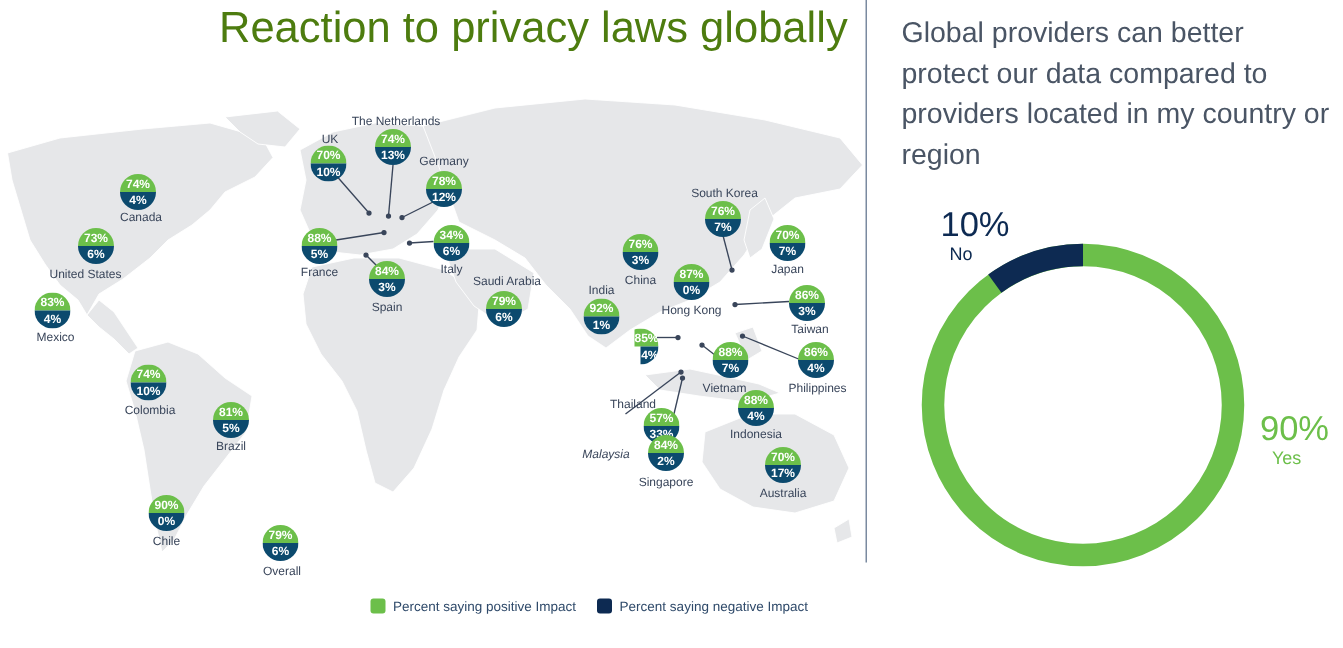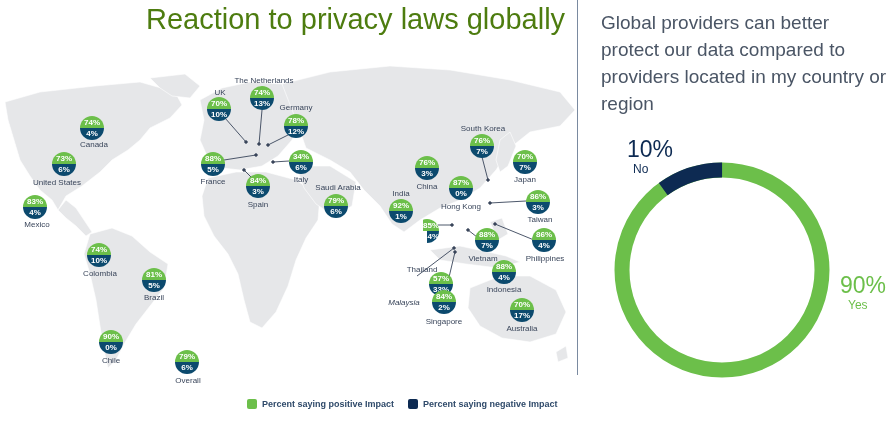--- a/index.html
+++ b/index.html
@@ -27,21 +27,21 @@
   .badge .neg {
     height: 12px; background: #0c4a6e; color: #ffffff;
     font-size: 8px; font-weight: bold; text-align: center; line-height: 11px;
   }
   .country-label {
     position: absolute; font-size: 8px; color: #39455a; white-space: nowrap;
     transform: translateX(-50%);
   }
 
   .legend { position: absolute; top: 399px; left: 247px; display: flex; align-items: center; gap: 14px; }
-  .legend-item { display: flex; align-items: center; gap: 5px; font-size: 9px; color: #2f4a6a; font-weight: bold; }
+  .legend-item { display: flex; align-items: center; gap: 5px; font-size: 9px; color: #2f4a6a; }
   .swatch { width: 10px; height: 10px; border-radius: 2px; }
 
   #right-title {
     position: absolute; left: 601px; top: 9px; width: 290px;
     font-size: 19px; line-height: 27px; color: #4a5565; font-weight: 300;
   }
   #donut { position: absolute; left: 612px; top: 160px; }
   .donut-no-pct { position: absolute; left: 627px; top: 136px; font-size: 23px; color: #0d2a52; }
   .donut-no-lbl { position: absolute; left: 633px; top: 162px; font-size: 12px; color: #0d2a52; }
   .donut-yes-pct { position: absolute; left: 840px; top: 272px; font-size: 23px; color: #6cbf4a; }

